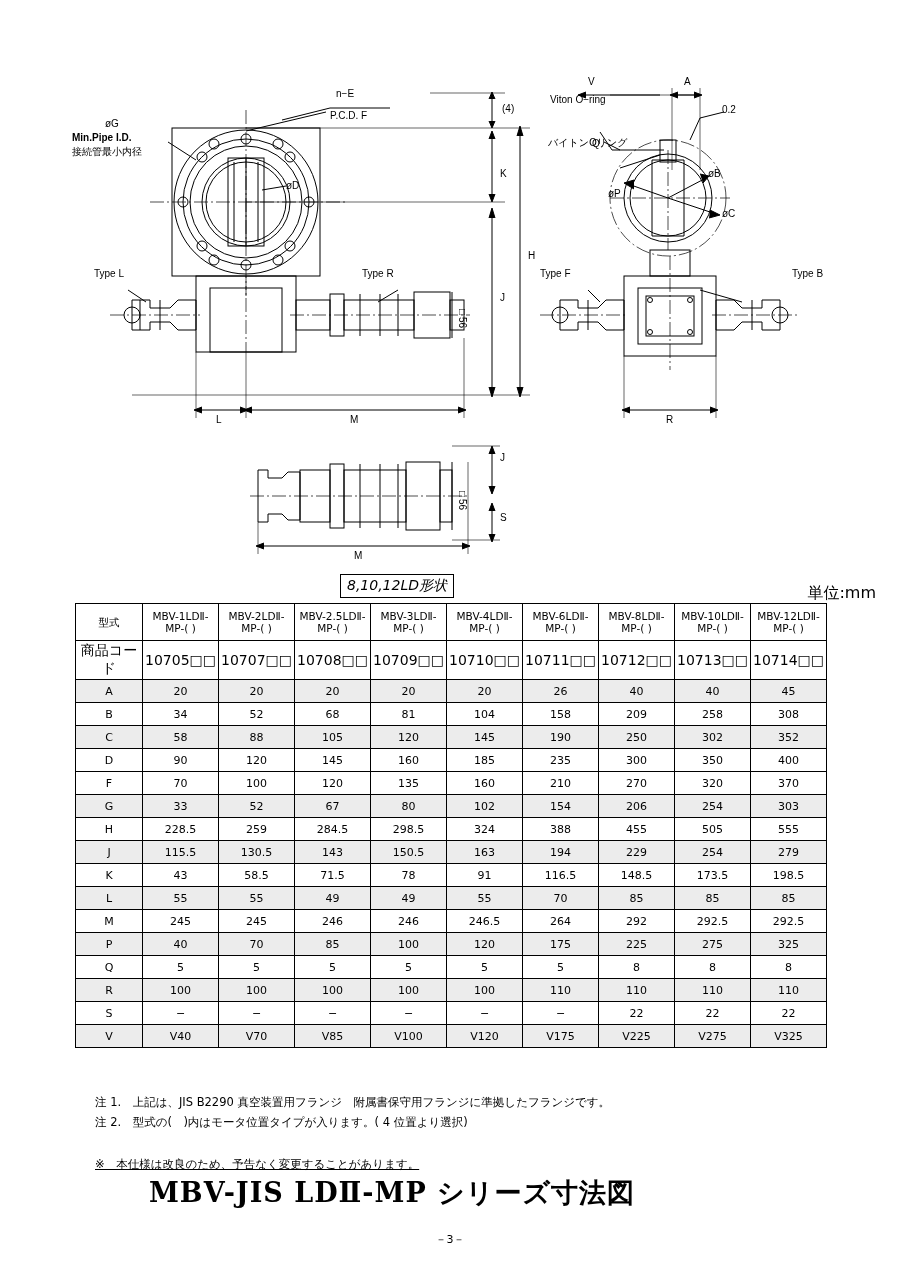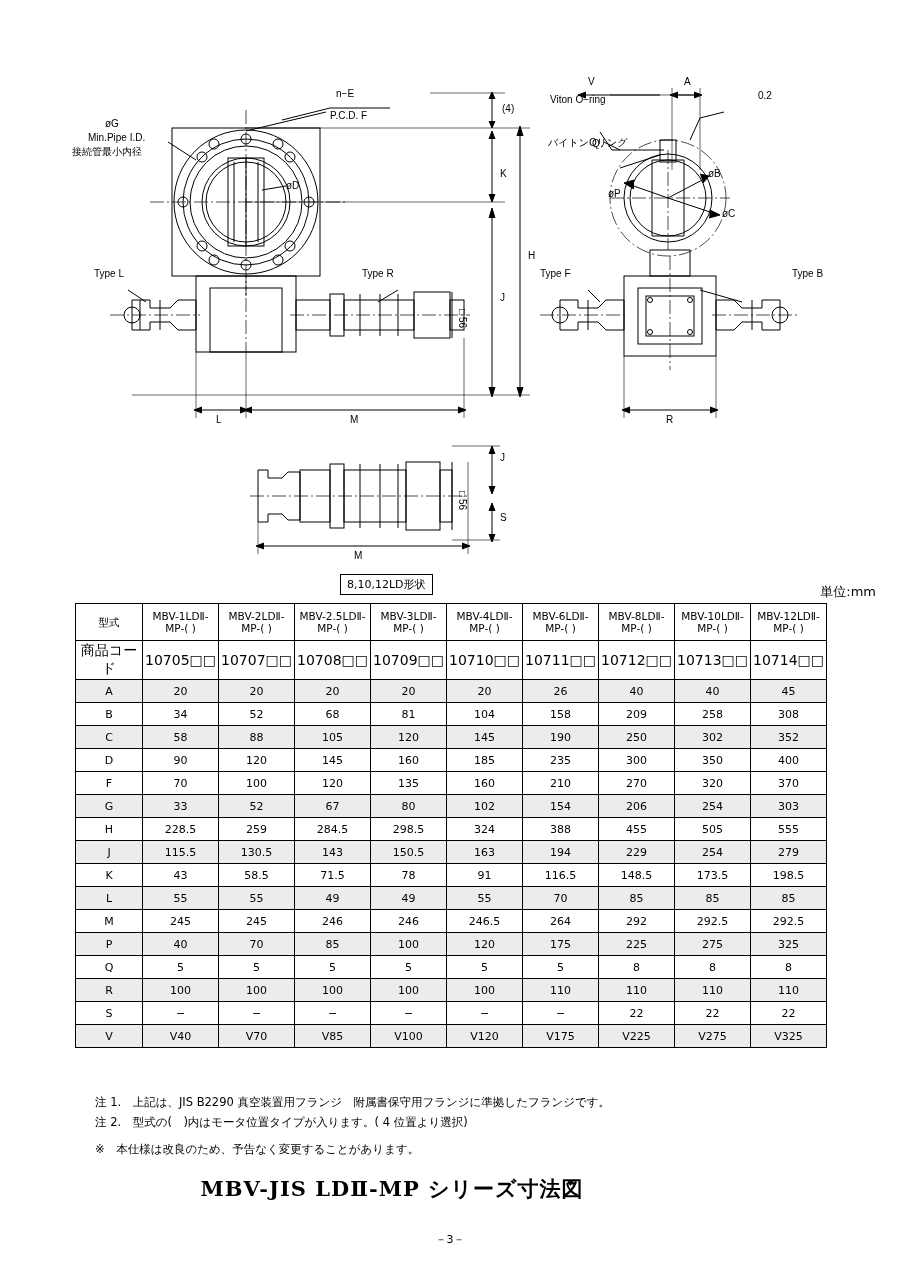--- a/index.html
+++ b/index.html
@@ -22,27 +22,28 @@
     font-size:10px;
     font-family:"Liberation Sans", sans-serif;
     white-space:nowrap;
     line-height:1.15;
   }
   .lbl.jp{font-family:"DejaVu Sans", sans-serif;}
   .boxlbl{
     position:absolute;
     border:1px solid #000;
     padding:2px 6px;
-    font-size:11px;
+    font-size:14px;
     font-family:"DejaVu Sans", sans-serif;
     white-space:nowrap;
+    font-style:italic;
   }
   .unit{
     position:absolute;right:24px;top:583px;
-    font-size:13px;font-family:"DejaVu Sans", sans-serif;
+    font-size:16px;font-family:"DejaVu Sans", sans-serif;
   }
 
   
   .tablewrap{position:absolute;left:75px;top:603px;width:612px;}
   table.spec{
     border-collapse:collapse;
     width:752px;
     font-size:11px;
     font-family:"DejaVu Sans", sans-serif;
   }
@@ -63,21 +64,21 @@
 
   
   .notes{
     position:absolute;left:95px;top:1092px;width:760px;
     font-size:11.5px;font-family:"DejaVu Sans", sans-serif;
     line-height:1.75;
   }
   .notes div{white-space:nowrap;}
   .title{
     position:absolute;left:0;top:1175px;width:784px;text-align:center;
-    font-size:21px;font-family:"DejaVu Serif", serif;font-weight:bold;
+    font-size:27px;font-family:"DejaVu Serif", serif;font-weight:bold;
     letter-spacing:1px;
   }
   .pagenum{
     position:absolute;left:0;top:1232px;width:900px;text-align:center;
     font-size:11px;font-family:"DejaVu Sans", sans-serif;
   }
 </style>
 </head>
 <body>
 
@@ -274,38 +275,38 @@
         <path d="M264 543 L256 546 L264 549" fill="#000"></path>
         <path d="M462 543 L470 546 L462 549" fill="#000"></path>
         <line x1="258" y1="522" x2="258" y2="554" stroke-width="0.6"></line>
         <line x1="468" y1="462" x2="468" y2="554" stroke-width="0.6"></line>
       </g>
     </svg>
 
     <span class="lbl" style="left:336px;top:88px;">n−E</span>
     <span class="lbl" style="left:330px;top:110px;">P.C.D. F</span>
     <span class="lbl" style="left:105px;top:118px;">øG</span>
-    <span class="lbl" style="left:88px;top:132px;">Min.Pipe I.D.</span>
+    <span class="lbl" style="left:72px;top:132px;font-weight:bold;">Min.Pipe I.D.</span>
     <span class="lbl jp" style="left:72px;top:146px;">接続管最小内径</span>
     <span class="lbl" style="left:286px;top:180px;">øD</span>
     <span class="lbl" style="left:94px;top:268px;">Type L</span>
     <span class="lbl" style="left:362px;top:268px;">Type R</span>
     <span class="lbl" style="left:540px;top:268px;">Type F</span>
     <span class="lbl" style="left:792px;top:268px;">Type B</span>
     <span class="lbl" style="left:502px;top:103px;">(4)</span>
     <span class="lbl" style="left:500px;top:168px;">K</span>
     <span class="lbl" style="left:528px;top:250px;">H</span>
     <span class="lbl" style="left:500px;top:292px;">J</span>
     <span class="lbl" style="left:216px;top:414px;">L</span>
     <span class="lbl" style="left:350px;top:414px;">M</span>
     <span class="lbl" style="left:666px;top:414px;">R</span>
     <span class="lbl" style="left:684px;top:76px;">A</span>
     <span class="lbl" style="left:588px;top:76px;">V</span>
     <span class="lbl" style="left:592px;top:138px;">Q</span>
-    <span class="lbl" style="left:722px;top:90px;margin-left:36px;">0.2</span>
+    <span class="lbl" style="left:722px;top:104px;">0.2</span>
     <span class="lbl" style="left:608px;top:188px;">øP</span>
     <span class="lbl" style="left:708px;top:168px;">øB</span>
     <span class="lbl" style="left:722px;top:208px;">øC</span>
     <span class="lbl" style="left:456px;top:306px;writing-mode:vertical-rl;">□56</span>
     <span class="lbl" style="left:456px;top:488px;writing-mode:vertical-rl;">□56</span>
     <span class="lbl" style="left:500px;top:452px;">J</span>
     <span class="lbl" style="left:500px;top:512px;">S</span>
     <span class="lbl" style="left:354px;top:550px;">M</span>
     <span class="lbl" style="left:550px;top:94px;">Viton O−ring</span>
     <span class="lbl jp" style="left:548px;top:108px;margin-top:29px;">バイトンOリング</span>
@@ -559,19 +560,19 @@
             <td>V275</td>
             <td>V325</td>
           </tr>
       </tbody>
     </table>
   </div>
 
   <div class="notes">
     <div>注 1.　上記は、JIS B2290 真空装置用フランジ　附属書保守用フランジに準拠したフランジです。</div>
     <div>注 2.　型式の(　)内はモータ位置タイプが入ります。( 4 位置より選択)</div>
-    <div style="margin-top:7px;">※　本仕様は改良のため、予告なく変更することがあります。</div>
+    <div style="margin-top:22px;text-decoration:underline;">※　本仕様は改良のため、予告なく変更することがあります。</div>
   </div>
 
   <div class="title">MBV-JIS LDⅡ-MP シリーズ寸法図</div>
   <div class="pagenum">－3－</div>
 
 </div>
 
 </body></html>

